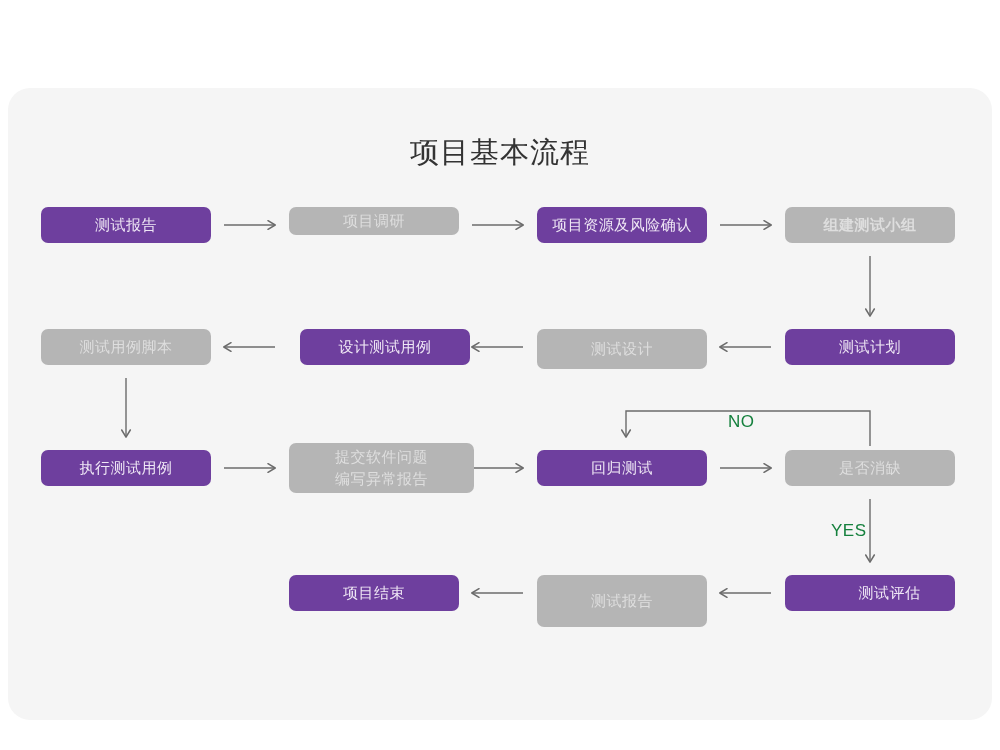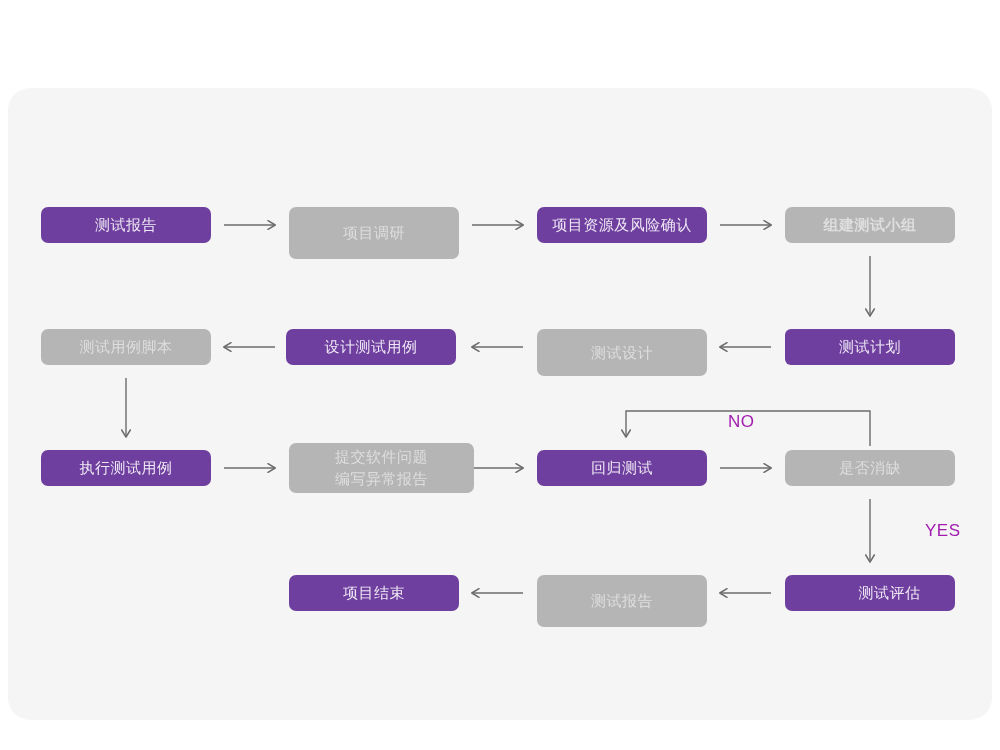--- a/index.html
+++ b/index.html
@@ -70,32 +70,33 @@
     position: absolute;
     left: 0;
     top: 0;
     width: 1000px;
     height: 750px;
     pointer-events: none;
   }
   .edge-label {
     position: absolute;
     font-size: 17px;
-    color: #a21caf;
+    color: #15803d;
     letter-spacing: 0.5px;
     user-select: none;
   }
 </style>
 </head>
 <body>
 
 <div id="stage">
 
   <div id="card"></div>
 
+  <div id="chart-title">项目基本流程</div>
 
   <svg id="links" viewBox="0 0 1000 750" xmlns="http://www.w3.org/2000/svg">
     <defs>
       <marker id="ah" markerWidth="11" markerHeight="11" refX="9" refY="5.5" orient="auto" markerUnits="userSpaceOnUse">
         <path d="M2,1.2 L9.2,5.5 L2,9.8" fill="none" stroke="#6b6b6b" stroke-width="1.5" stroke-linecap="round" stroke-linejoin="round"></path>
       </marker>
     </defs>
 
     <g stroke="#6b6b6b" stroke-width="1.4" fill="none" marker-end="url(#ah)">
 
@@ -119,35 +120,35 @@
 
       <line x1="870" y1="499" x2="870" y2="562"></line>
 
       <line x1="771" y1="593" x2="720" y2="593"></line>
       <line x1="523" y1="593" x2="472" y2="593"></line>
     </g>
   </svg>
 
   <div id="nodes">
       <div class="node purple" style="left: 41px; top: 207px; width: 170px; height: 36px;">测试报告</div>
-      <div class="node gray" style="left: 289px; top: 207px; width: 170px; height: 52px;">项目调研</div>
+      <div class="node gray" style="left: 289px; top: 207px; width: 170px; height: 28px;">项目调研</div>
       <div class="node purple" style="left: 537px; top: 207px; width: 170px; height: 36px;">项目资源及风险确认</div>
       <div class="node gray" style="left: 785px; top: 207px; width: 170px; height: 36px; font-weight: bold;">组建测试小组</div>
       <div class="node gray" style="left: 41px; top: 329px; width: 170px; height: 36px; border-radius: 7px;">测试用例脚本</div>
-      <div class="node purple" style="left: 286px; top: 329px; width: 170px; height: 36px;">设计测试用例</div>
-      <div class="node gray" style="left: 537px; top: 329px; width: 170px; height: 47px;">测试设计</div>
-      <div class="node purple" style="left: 785px; top: 329px; width: 170px; height: 36px; border-radius: 6px;">测试计划</div>
+      <div class="node purple" style="left: 300px; top: 329px; width: 170px; height: 36px;">设计测试用例</div>
+      <div class="node gray" style="left: 537px; top: 329px; width: 170px; height: 40px;">测试设计</div>
+      <div class="node purple" style="left: 785px; top: 329px; width: 170px; height: 36px;">测试计划</div>
       <div class="node purple" style="left: 41px; top: 450px; width: 170px; height: 36px;">执行测试用例</div>
       <div class="node gray" style="left: 289px; top: 443px; width: 185px; height: 50px;">提交软件问题
 编写异常报告</div>
       <div class="node purple" style="left: 537px; top: 450px; width: 170px; height: 36px;">回归测试</div>
       <div class="node gray" style="left: 785px; top: 450px; width: 170px; height: 36px;">是否消缺</div>
       <div class="node purple" style="left: 289px; top: 575px; width: 170px; height: 36px;">项目结束</div>
       <div class="node gray" style="left: 537px; top: 575px; width: 170px; height: 52px;">测试报告</div>
       <div class="node purple" style="left: 785px; top: 575px; width: 170px; height: 36px; padding-left: 39px;">测试评估</div>
     </div>
 
   <div id="edge-labels">
       <div class="edge-label" style="left: 728px; top: 412px;">NO</div>
-      <div class="edge-label" style="left: 925px; top: 521px;">YES</div>
+      <div class="edge-label" style="left: 831px; top: 521px;">YES</div>
     </div>
 
 </div>
 
 </body></html>

